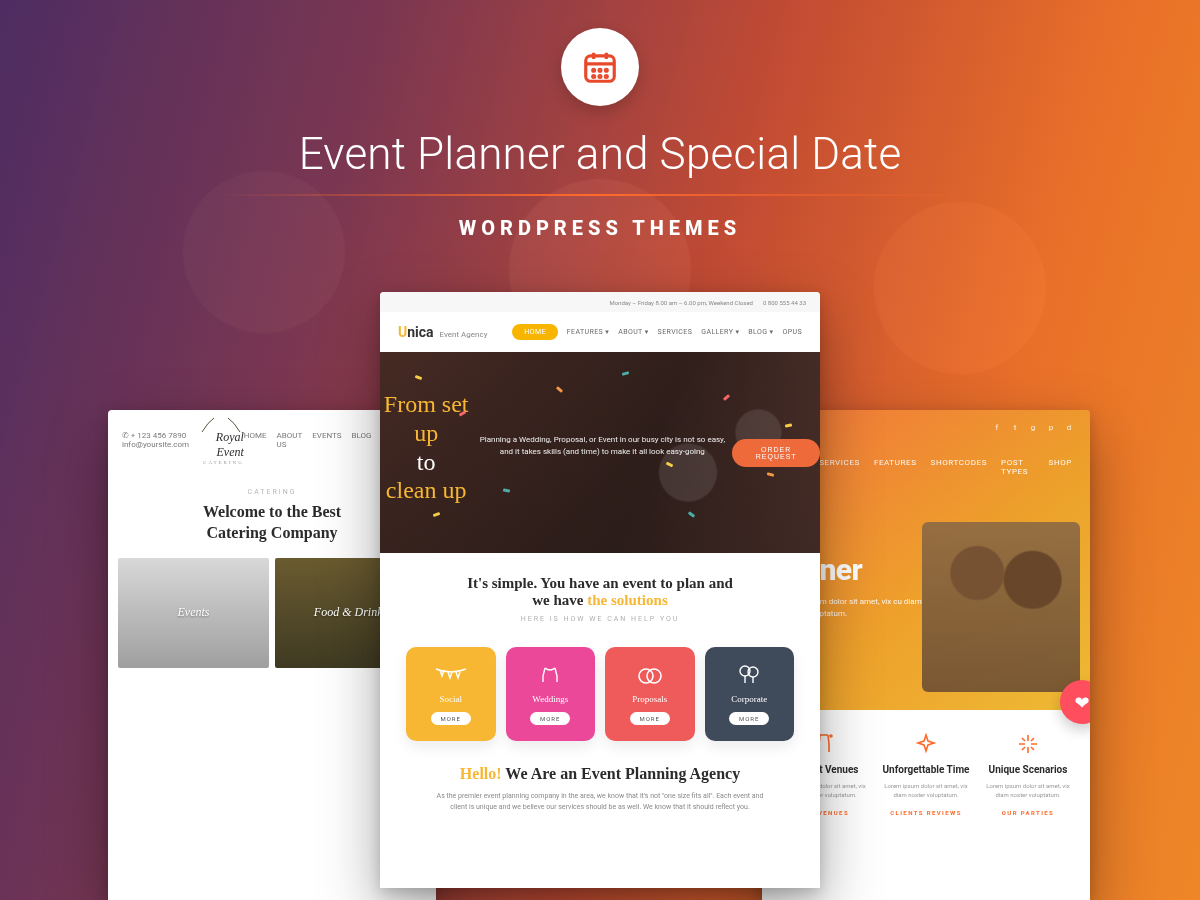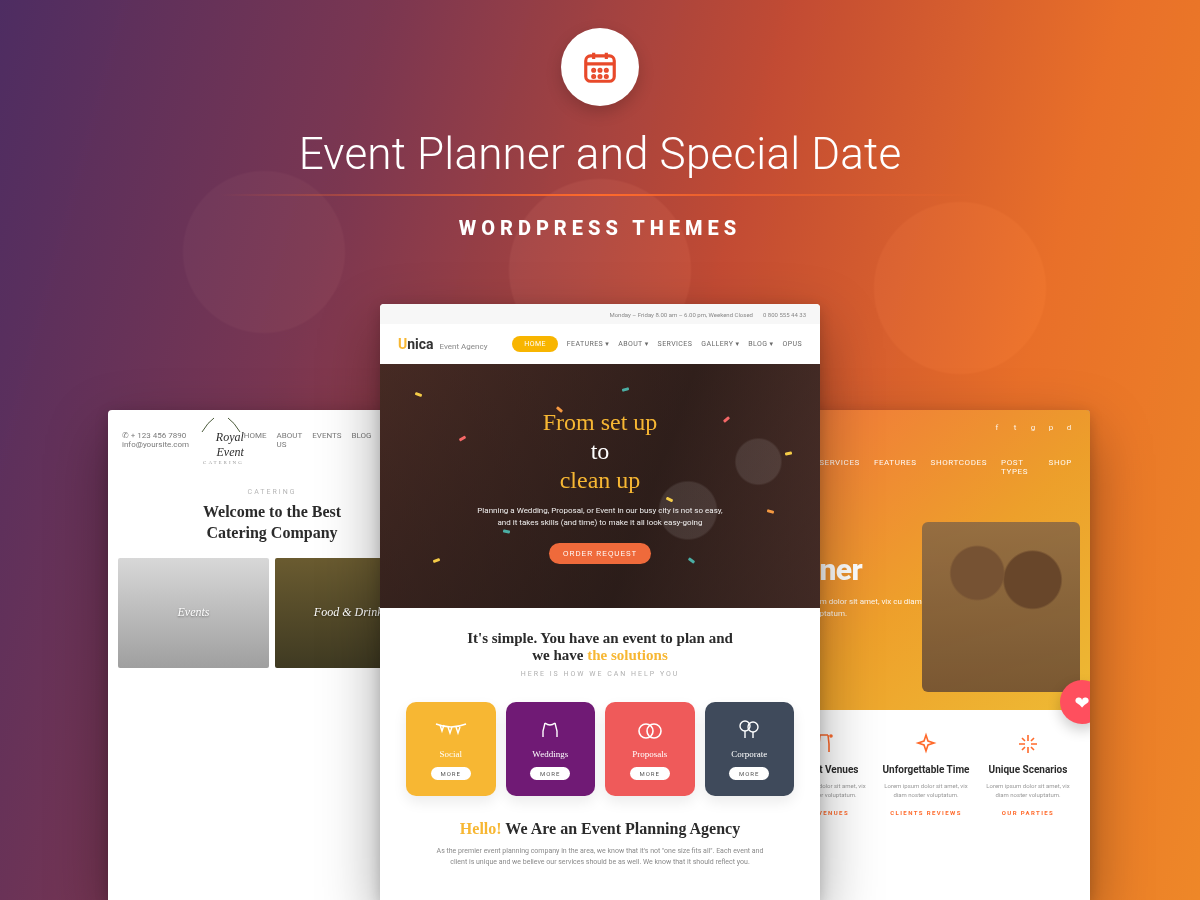--- a/index.html
+++ b/index.html
@@ -91,39 +91,39 @@
     flex: 1; height: 110px; border-radius: 2px; position: relative; overflow: hidden;
     display: flex; align-items: center; justify-content: center; color: #fff;
     font-style: italic; font-family: Georgia, serif; font-size: 12px;
     background: linear-gradient(#787060, #53493a);
     text-shadow: 0 1px 2px rgba(0,0,0,.4);
   }
   .lc-tile.chef { background: linear-gradient(#d8d8d8, #9f9f9f); }
   .lc-tile.food { background: linear-gradient(#6a5b30, #3f3a22); }
 
   
-  .card.center { left: 380px; bottom: 0; width: 440px; height: 596px; z-index: 5; }
+  .card.center { left: 380px; bottom: 12px; width: 440px; height: 596px; z-index: 5; }
   .uc-topbar {
     height: 20px; background: #f7f7f7; display: flex; justify-content: flex-end;
     align-items: center; gap: 10px; padding: 0 14px; font-size: 6px; color: #888;
   }
   .uc-nav {
     height: 40px; display: flex; align-items: center; justify-content: space-between;
     padding: 0 18px;
   }
   .uc-logo { display: flex; align-items: baseline; gap: 6px; }
   .uc-logo .mark { font-weight: 700; font-size: 14px; }
   .uc-logo .mark .u { color: #f7b733; }
   .uc-logo .mark .rest { color: #333; }
   .uc-logo .tag { font-size: 8px; color: #888; }
   .uc-menu { display: flex; align-items: center; gap: 9px; font-size: 7px; color: #6a6a6a; letter-spacing: .4px; }
   .uc-pill { background: #f8b500; color: #fff; padding: 4px 12px; border-radius: 999px; font-size: 7px; }
   .uc-hero {
-    position: relative; height: 244px; color: #fff; text-align: center;
-    display: flex; flex-direction: column; align-items: center; justify-content: center;
+    position: relative; height: 201px; color: #fff; text-align: center;
+    display: flex; flex-direction: row; align-items: center; justify-content: center;
     background:
       radial-gradient(circle at 70% 60%, rgba(255,255,255,.10) 0 28px, transparent 30px),
       radial-gradient(circle at 86% 40%, rgba(255,255,255,.10) 0 22px, transparent 24px),
       linear-gradient(rgba(30,22,20,.35), rgba(30,22,20,.55)),
       linear-gradient(110deg, #5c352c, #3a241f 60%, #6a4138);
     overflow: hidden;
   }
   .confetti i {
     position: absolute; width: 7px; height: 3px; border-radius: 1px; opacity: .95;
   }
@@ -319,21 +319,21 @@
       <div class="uc-cat" style="background:#f7b733">
         <div class="ic">
           <svg width="34" height="20" viewBox="0 0 34 20" stroke="#fff" fill="none" stroke-width="1.4">
             <path d="M2 4 Q17 10 32 4"></path>
               <path d="M6 5l2 6 2-6M14 7l2 6 2-6M22 7l2 6 2-6"></path>
           </svg>
         </div>
         <div class="lbl">Social</div>
         <div class="more">MORE</div>
       </div>
-      <div class="uc-cat" style="background:#701a75">
+      <div class="uc-cat" style="background:#ec4899">
         <div class="ic">
           <svg width="26" height="22" viewBox="0 0 26 22" stroke="#fff" fill="none" stroke-width="1.4">
             <path d="M8 4l-2 8v6M18 4l2 8v6M8 4q5 4 10 0"></path>
           </svg>
         </div>
         <div class="lbl">Weddings</div>
         <div class="more">MORE</div>
       </div>
       <div class="uc-cat" style="background:#ef5a5a">
         <div class="ic">

